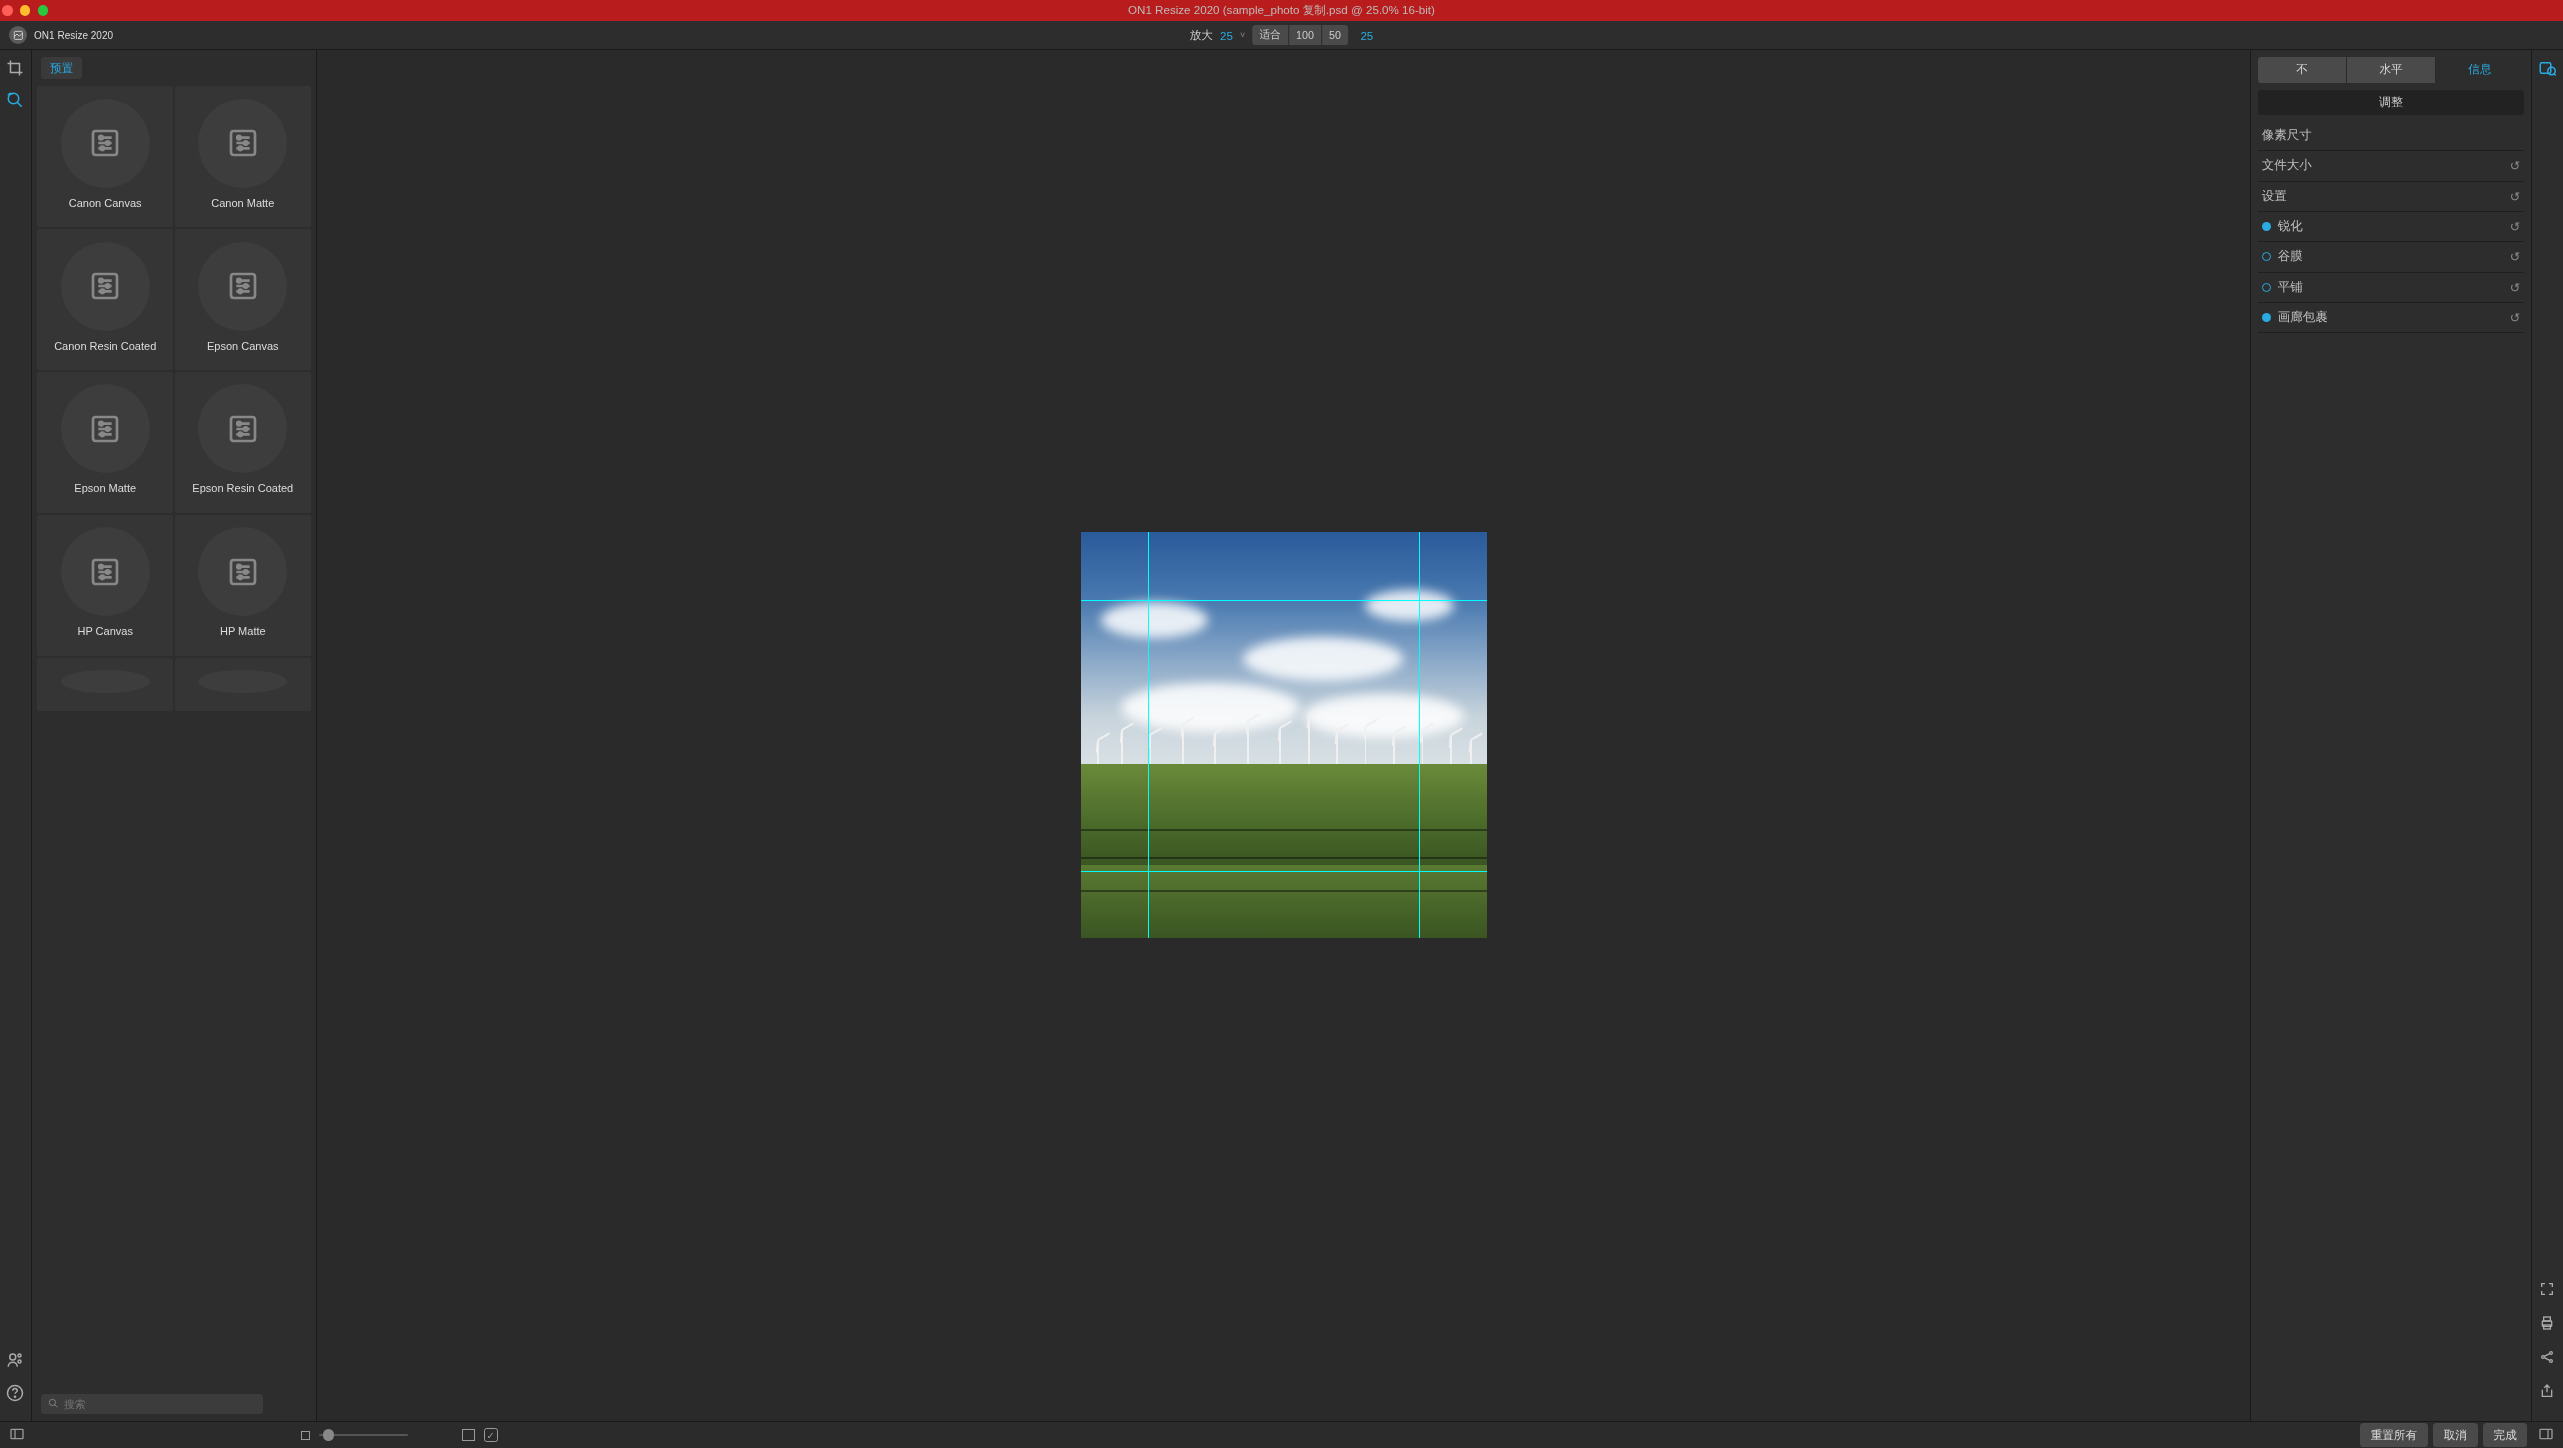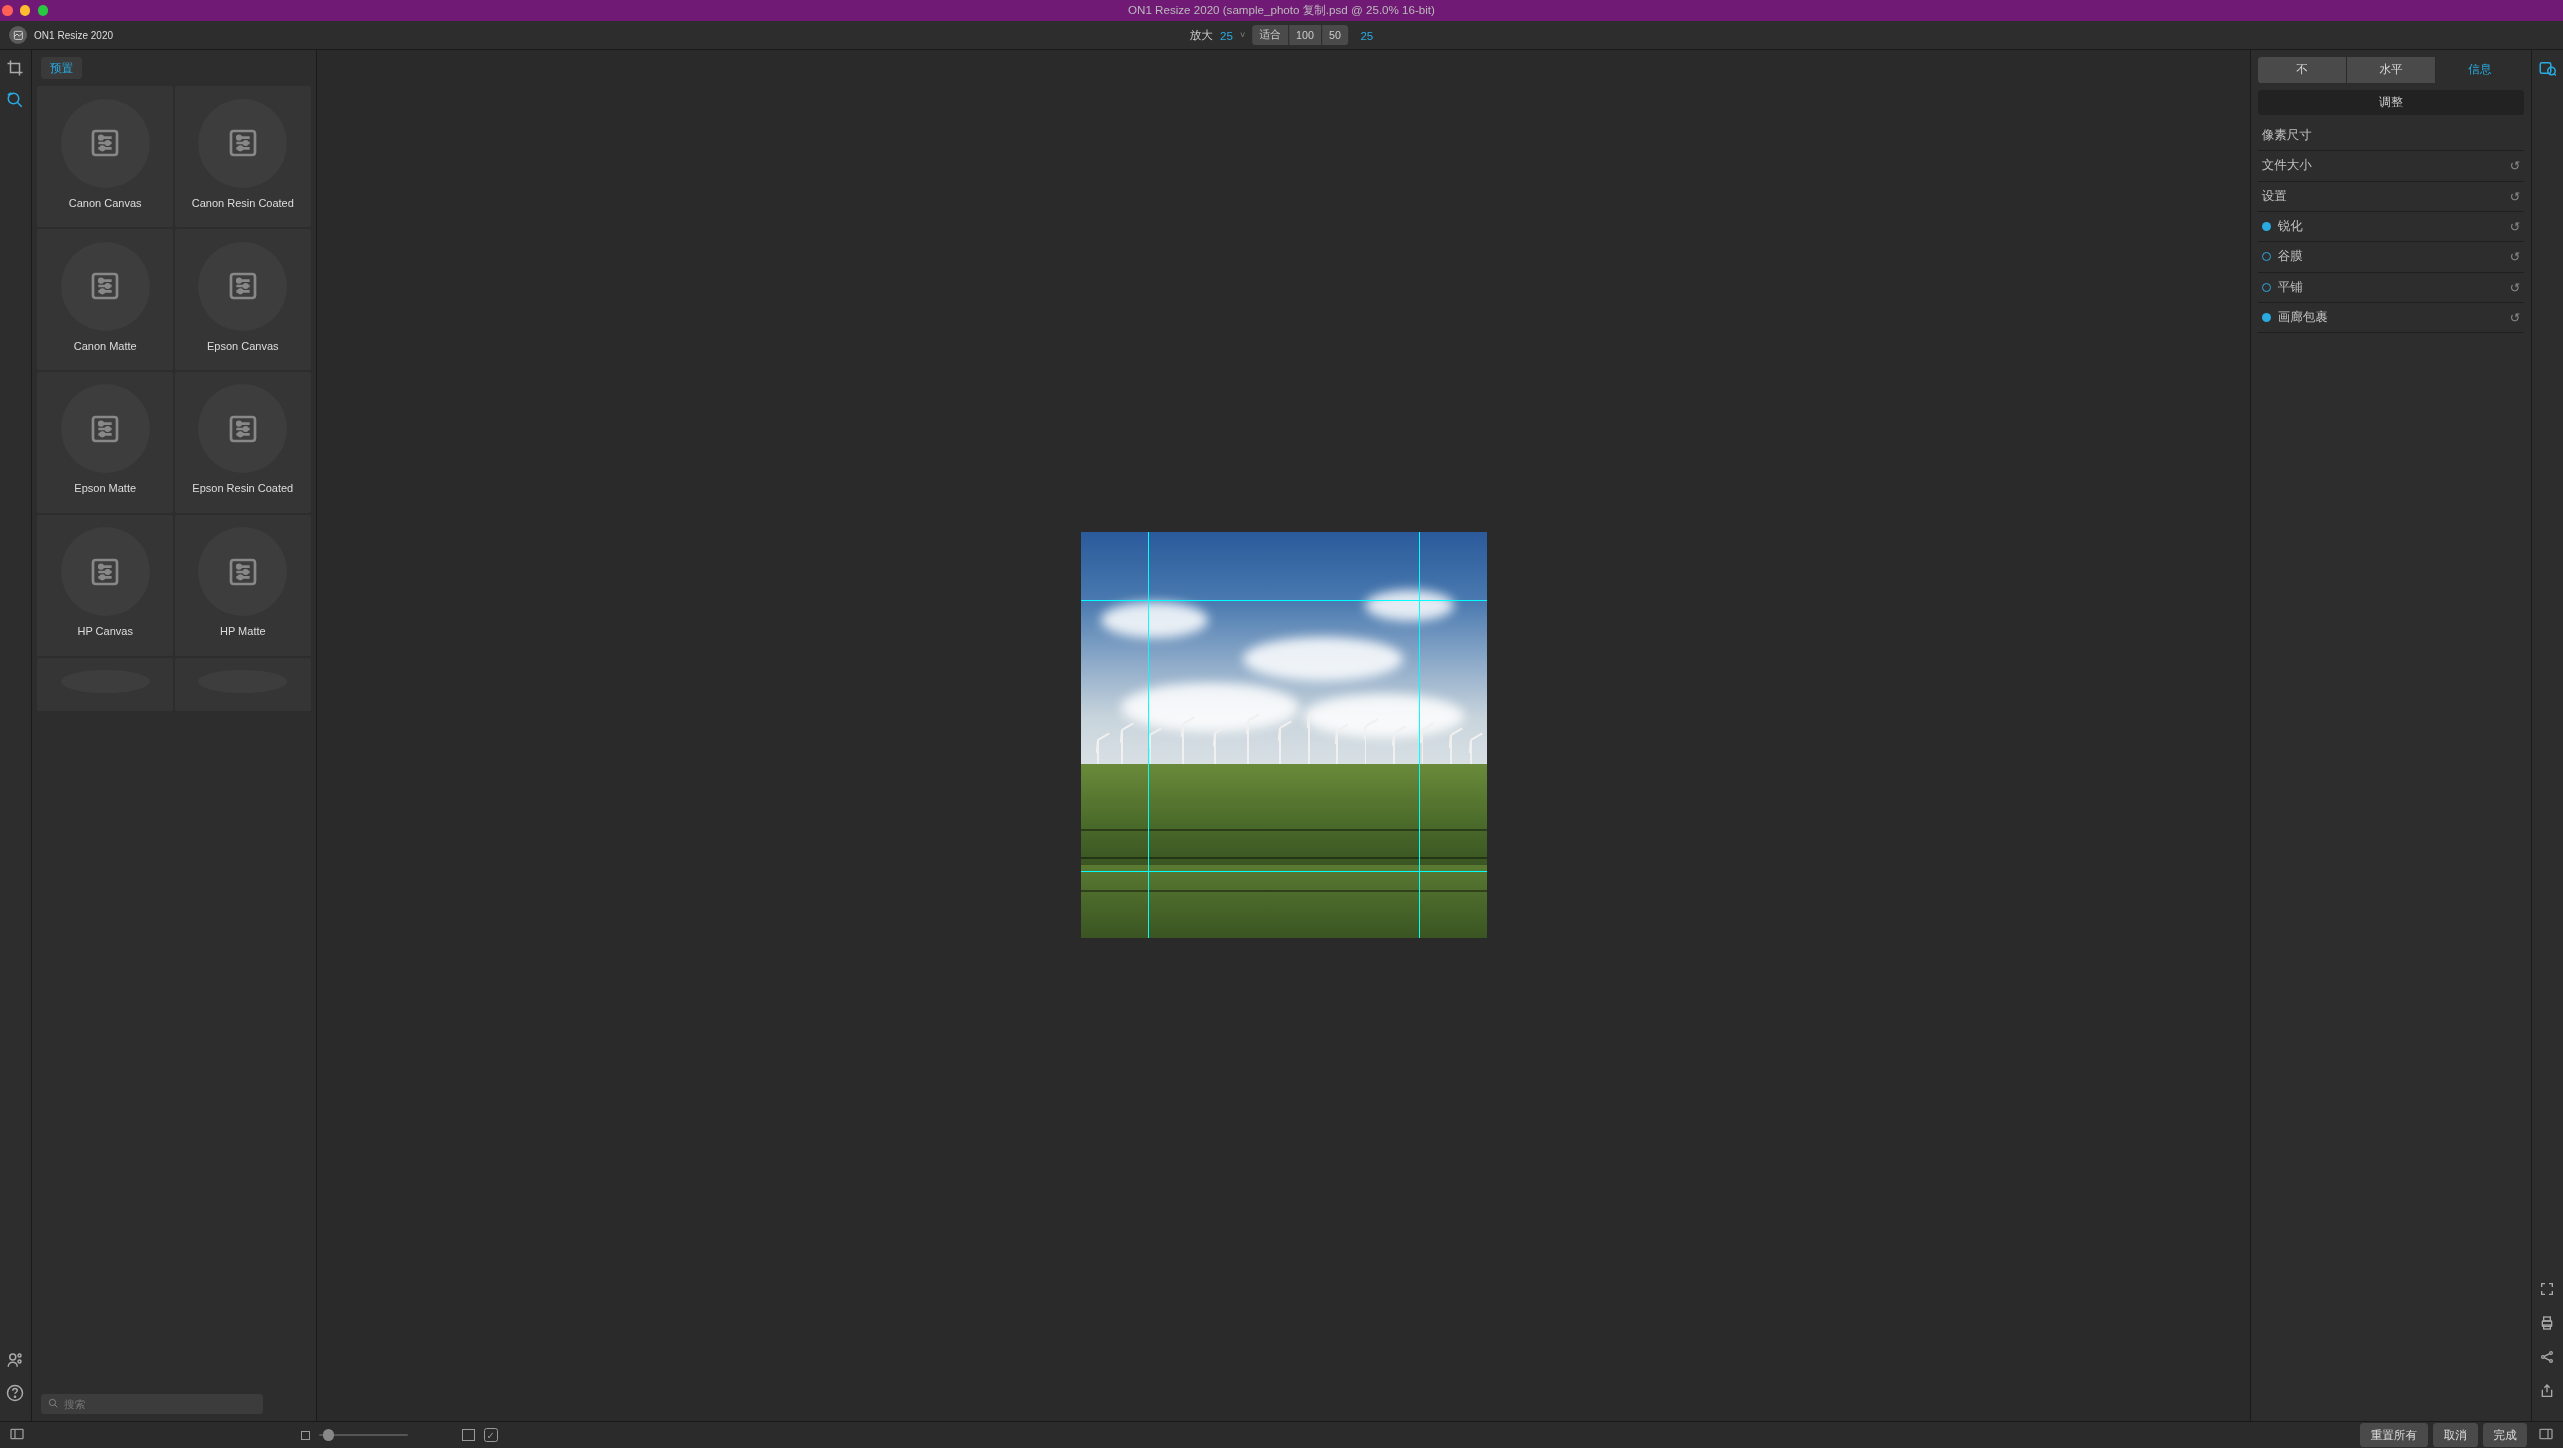--- a/index.html
+++ b/index.html
@@ -14,21 +14,21 @@
     --cyan: #00ffff;
     --divider: #1a1a1a;
   }
   * { box-sizing: border-box; margin: 0; padding: 0; font-family: -apple-system, "Helvetica Neue", Arial, sans-serif; }
   html, body { width: 100%; height: 100%; background: var(--bg-darker); color: var(--text-light); overflow: hidden; }
   body { display: flex; flex-direction: column; }
 
   
   .titlebar {
     height: 21.4px;
-    background: #701a75;
+    background: #b91c1c;
     display: flex;
     align-items: center;
     padding: 0 2px;
     position: relative;
   }
   .traffic-lights { display: flex; gap: 7.1px; }
   .traffic-dot { width: 10.7px; height: 10.7px; border-radius: 50%; }
   .dot-red { background: #ff5f57; }
   .dot-yellow { background: #febc2e; }
   .dot-green { background: #28c840; }
@@ -341,33 +341,33 @@
         <div class="preset-tile">
           <div class="preset-circle">
             <svg class="preset-svg" viewBox="0 0 24 24">
                 <rect x="3" y="3" width="18" height="18" rx="2"></rect>
                 <path d="M7 8 H17 M7 12 H17 M7 16 H17"></path>
                 <circle cx="9" cy="8" r="1.3" fill="#888"></circle>
                 <circle cx="14" cy="12" r="1.3" fill="#888"></circle>
                 <circle cx="10" cy="16" r="1.3" fill="#888"></circle>
               </svg>
           </div>
+          <div class="preset-label">Canon Matte</div>
+        </div>
+        <div class="preset-tile">
+          <div class="preset-circle">
+            <svg class="preset-svg" viewBox="0 0 24 24">
+                <rect x="3" y="3" width="18" height="18" rx="2"></rect>
+                <path d="M7 8 H17 M7 12 H17 M7 16 H17"></path>
+                <circle cx="9" cy="8" r="1.3" fill="#888"></circle>
+                <circle cx="14" cy="12" r="1.3" fill="#888"></circle>
+                <circle cx="10" cy="16" r="1.3" fill="#888"></circle>
+              </svg>
+          </div>
           <div class="preset-label">Canon Resin Coated</div>
-        </div>
-        <div class="preset-tile">
-          <div class="preset-circle">
-            <svg class="preset-svg" viewBox="0 0 24 24">
-                <rect x="3" y="3" width="18" height="18" rx="2"></rect>
-                <path d="M7 8 H17 M7 12 H17 M7 16 H17"></path>
-                <circle cx="9" cy="8" r="1.3" fill="#888"></circle>
-                <circle cx="14" cy="12" r="1.3" fill="#888"></circle>
-                <circle cx="10" cy="16" r="1.3" fill="#888"></circle>
-              </svg>
-          </div>
-          <div class="preset-label">Canon Matte</div>
         </div>
         <div class="preset-tile">
           <div class="preset-circle">
             <svg class="preset-svg" viewBox="0 0 24 24">
                 <rect x="3" y="3" width="18" height="18" rx="2"></rect>
                 <path d="M7 8 H17 M7 12 H17 M7 16 H17"></path>
                 <circle cx="9" cy="8" r="1.3" fill="#888"></circle>
                 <circle cx="14" cy="12" r="1.3" fill="#888"></circle>
                 <circle cx="10" cy="16" r="1.3" fill="#888"></circle>
               </svg>

